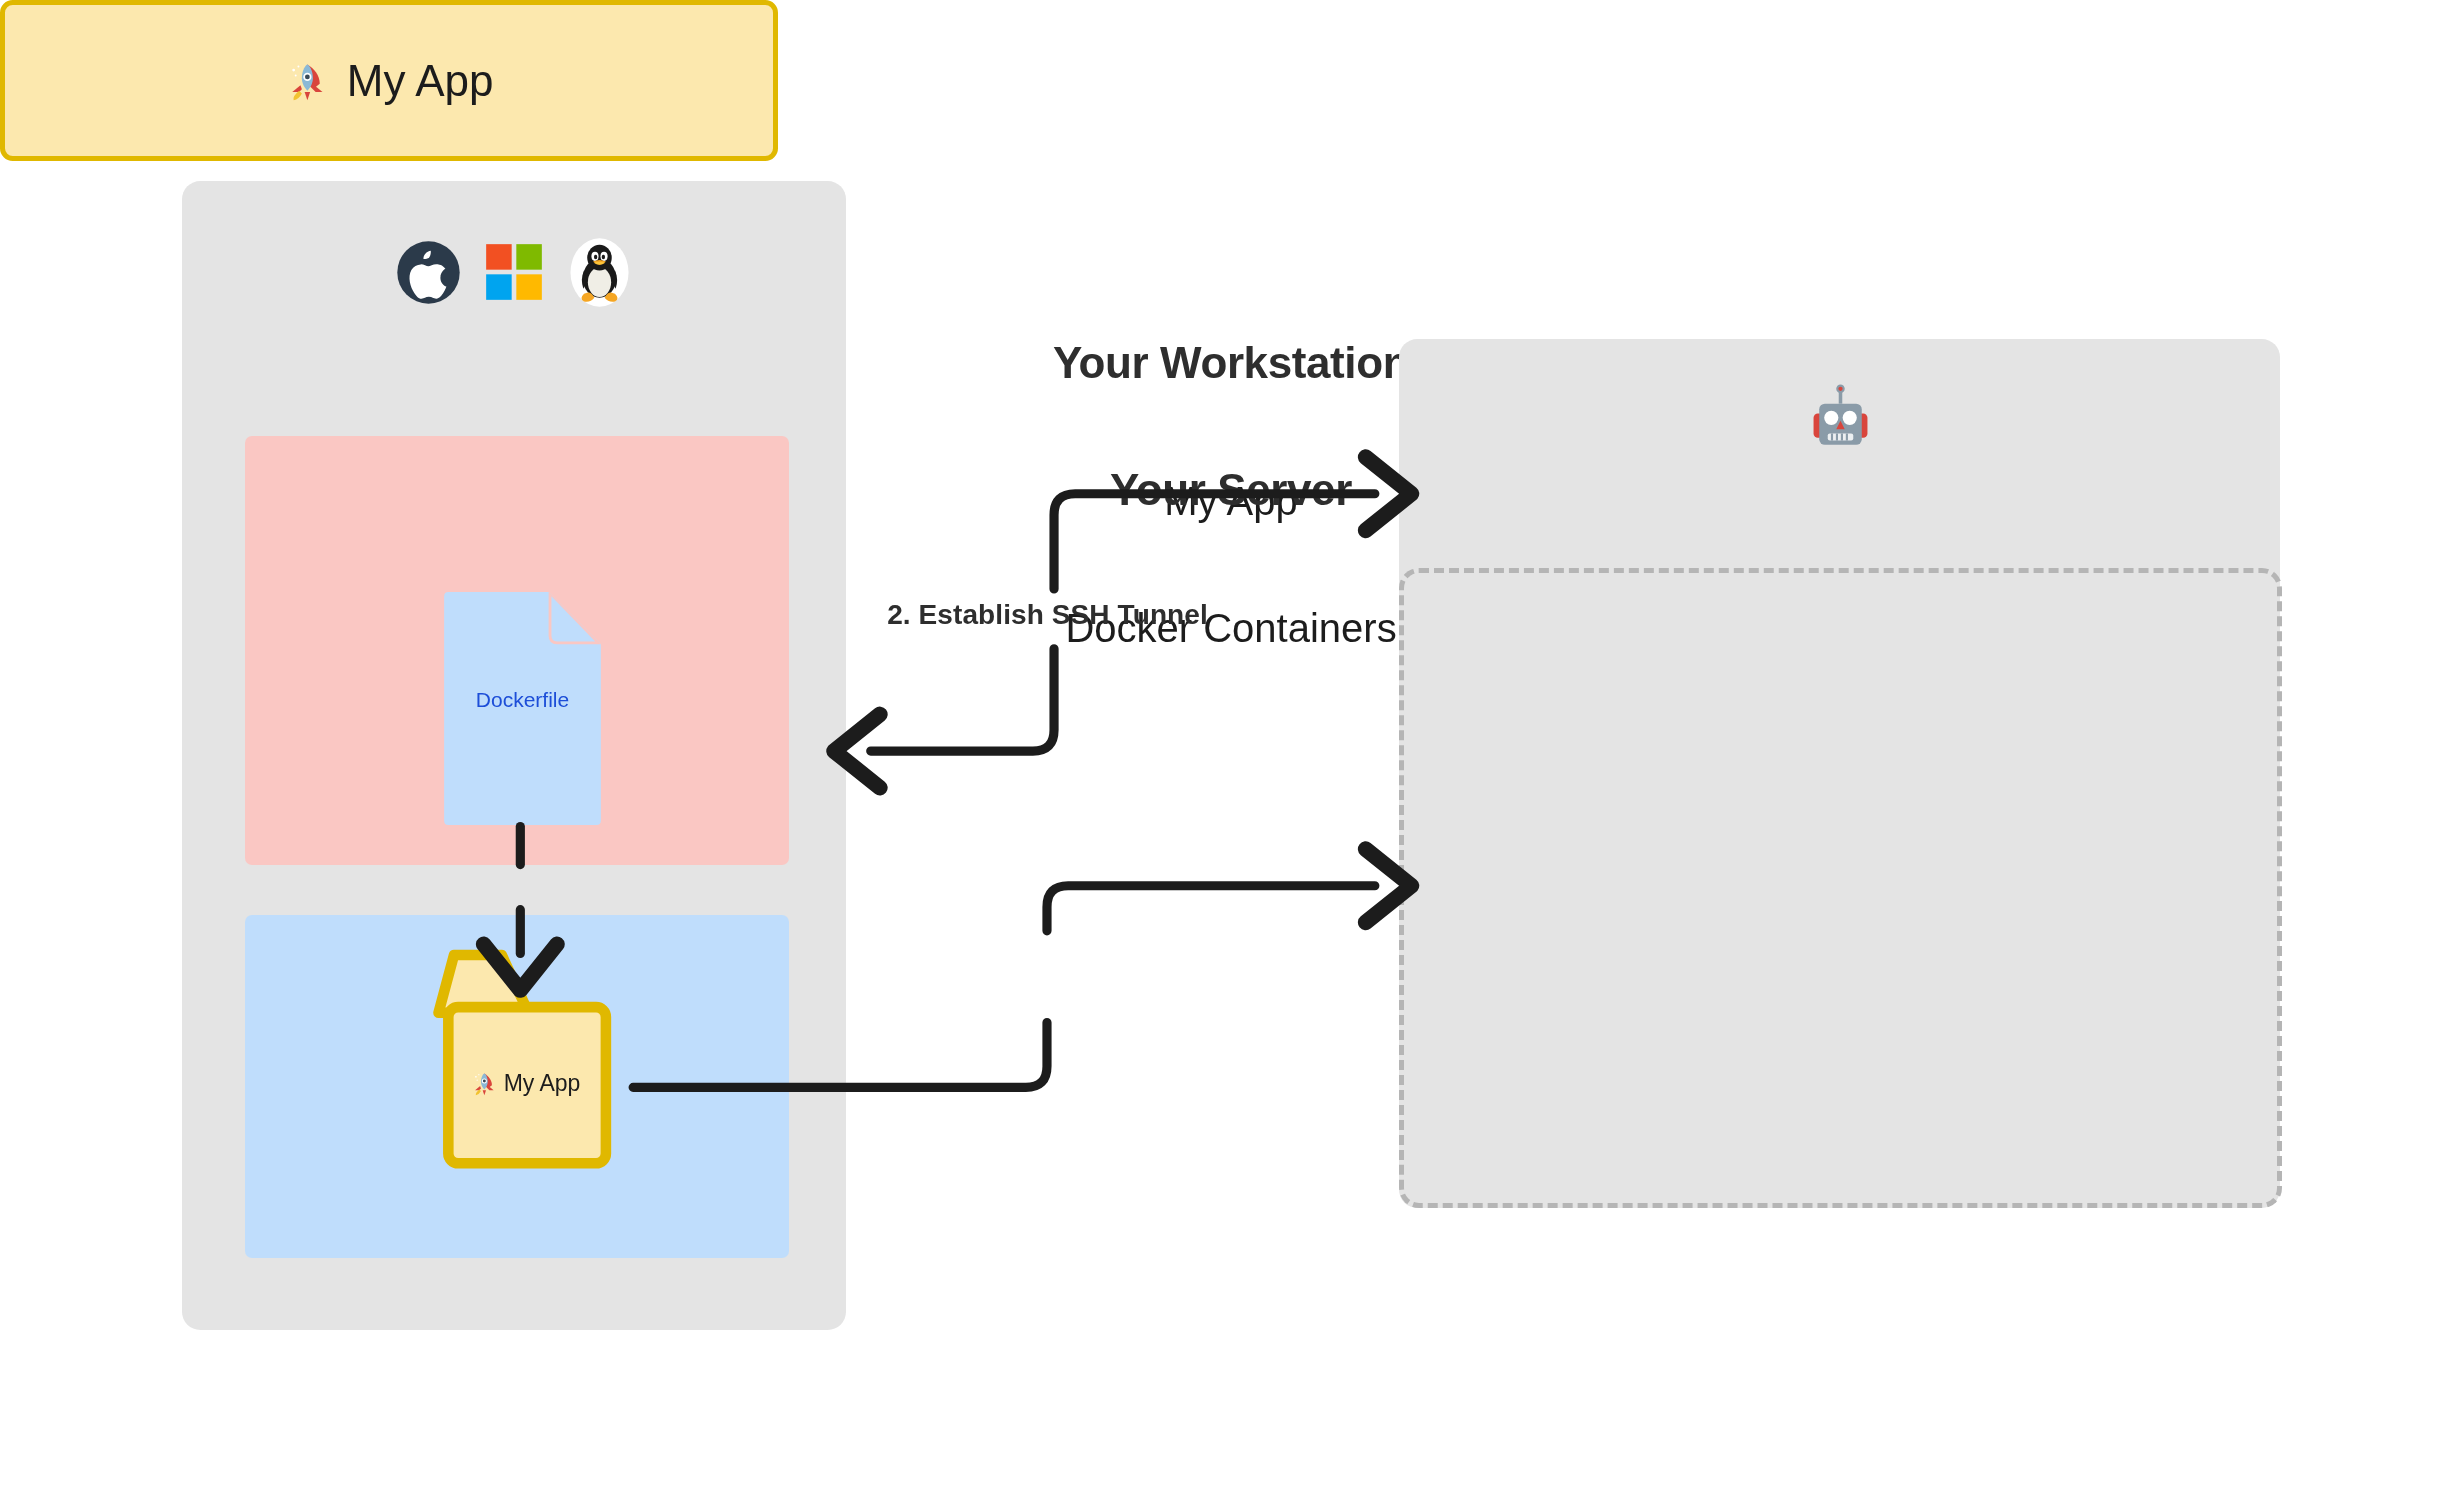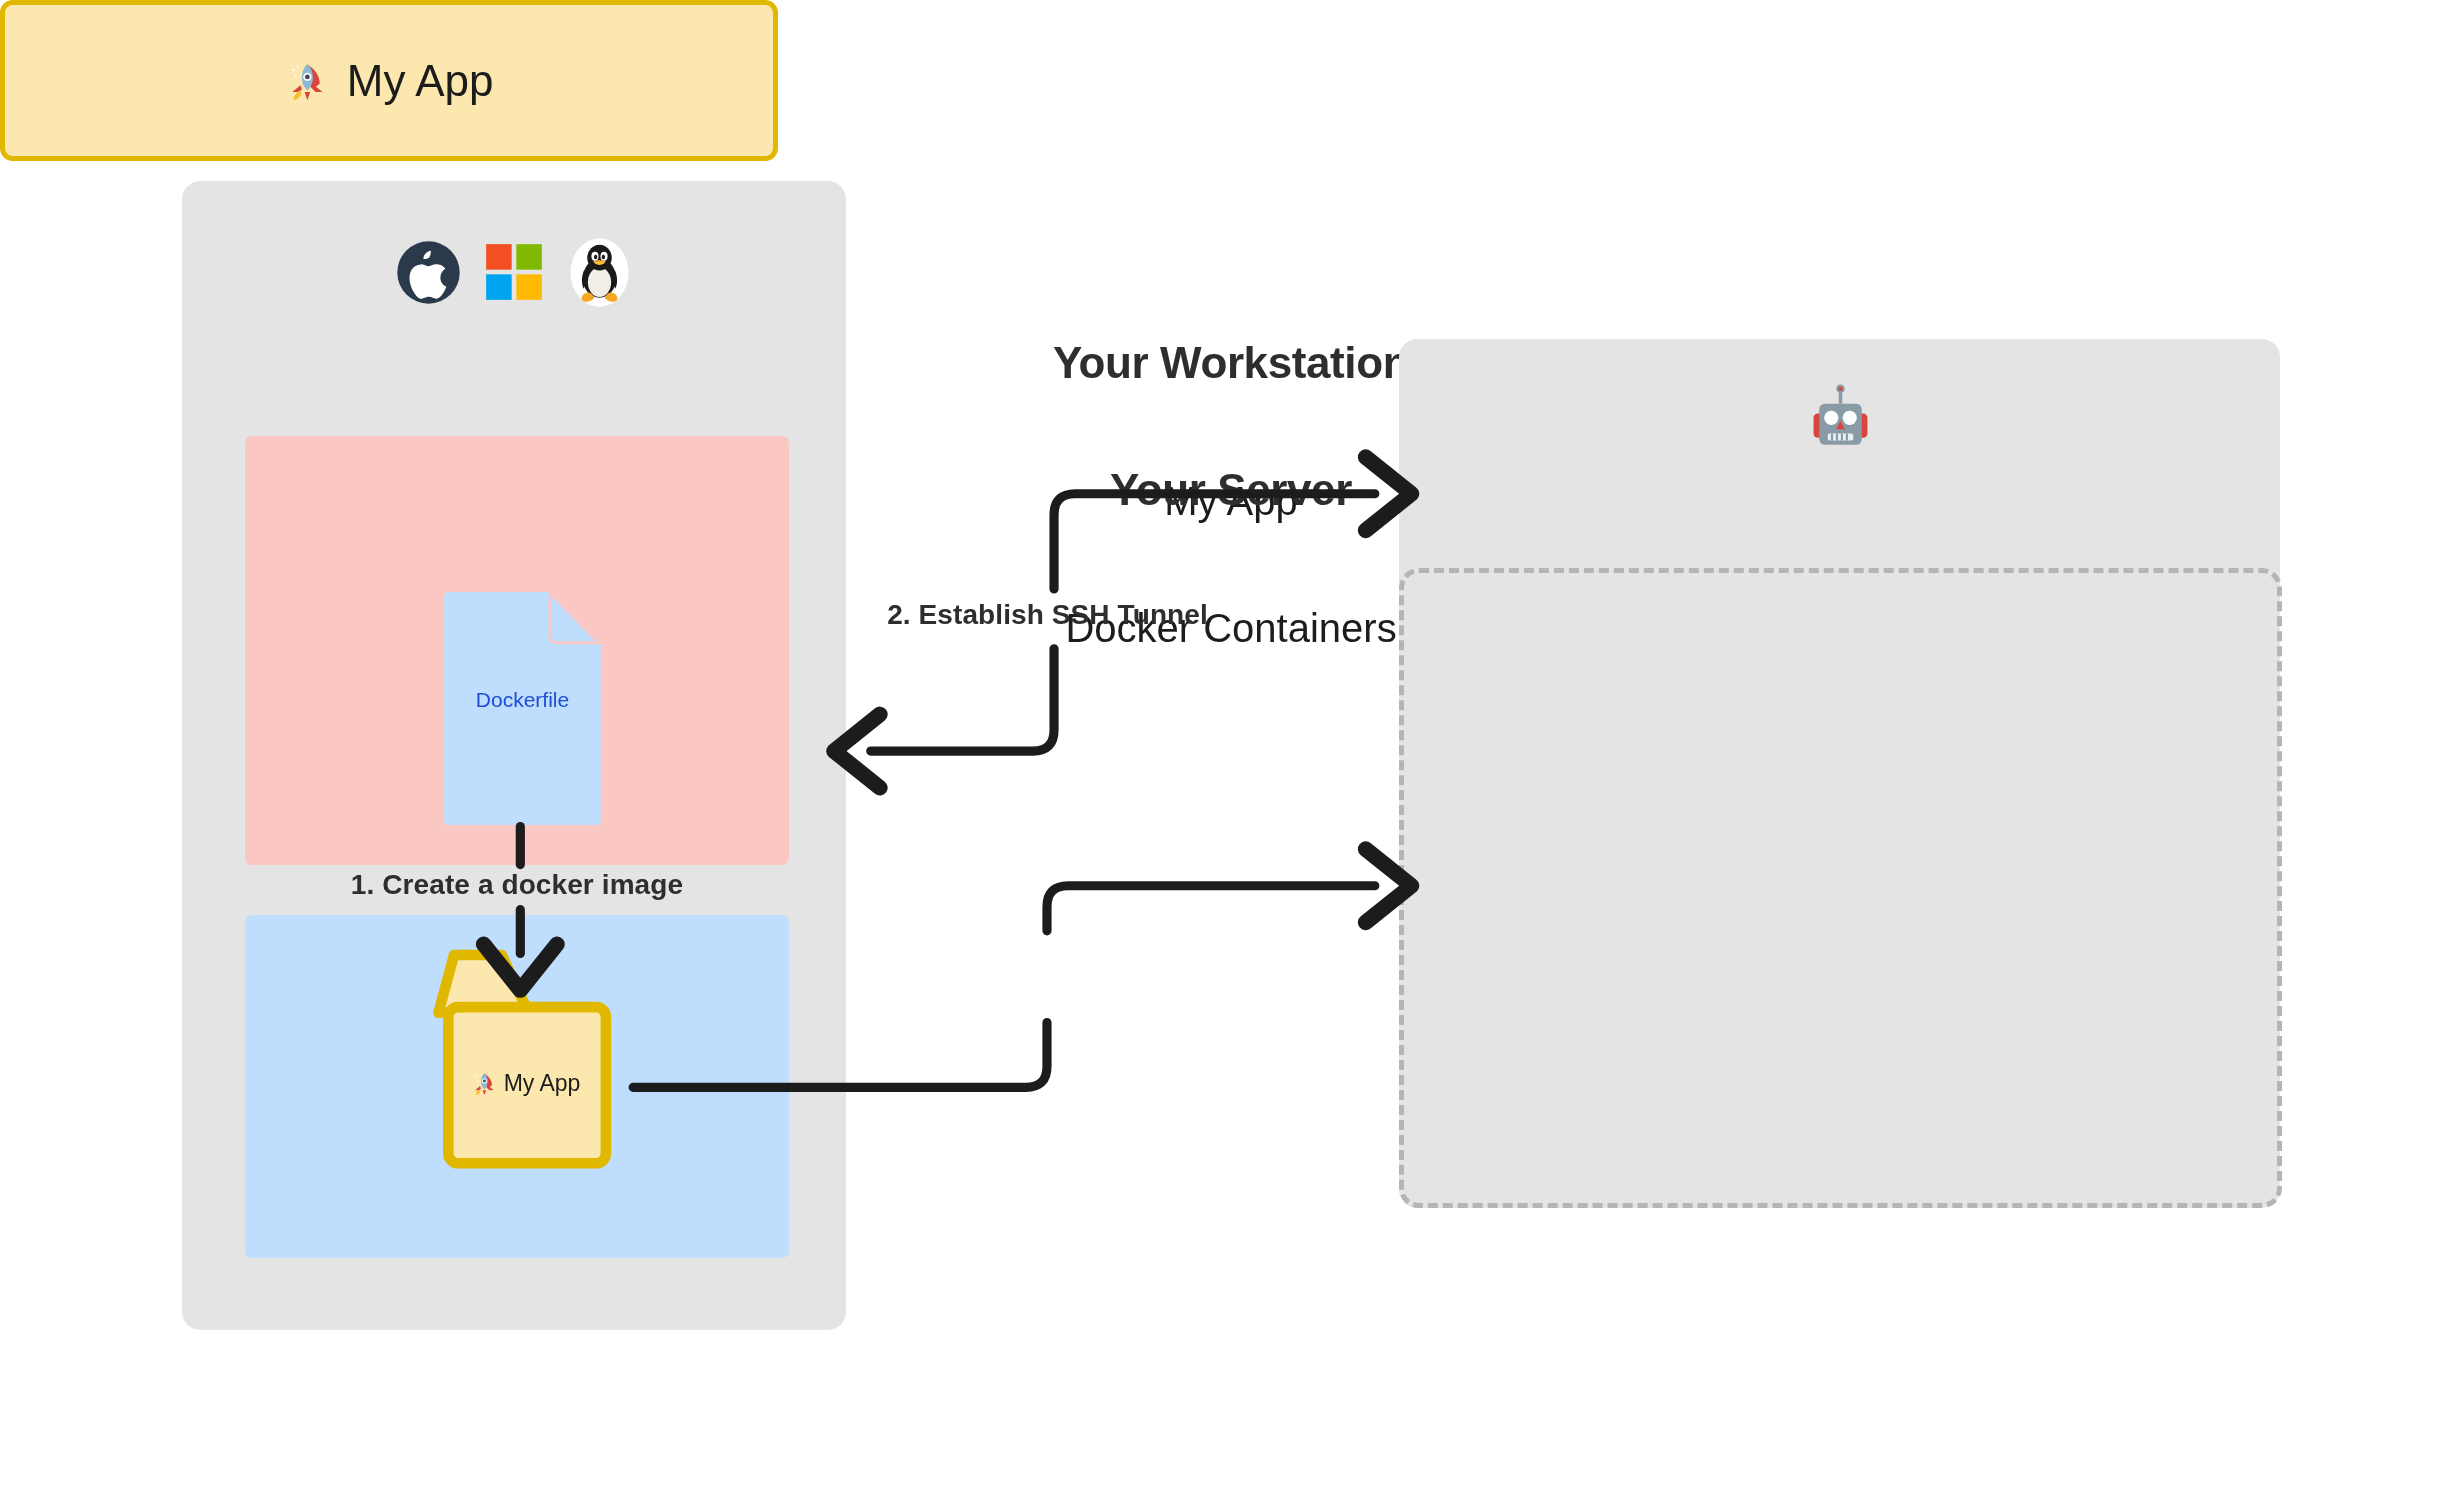--- a/index.html
+++ b/index.html
@@ -173,21 +173,20 @@
       <path d="M44 38 L56 48 L46 48 L42 44 Z" fill="#d9453c"></path>
       <path d="M30 48 L34 60 L38 48 Z" fill="#d9453c"></path>
       <path d="M22 46 Q12 54 14 60 Q22 58 26 50 Z" fill="#f2c230"></path>
       <circle cx="14" cy="16" r="2" fill="#ffffff"></circle>
       <circle cx="21" cy="11" r="1.4" fill="#ffffff"></circle>
       <circle cx="17" cy="24" r="1.4" fill="#ffffff"></circle>
     </svg>
     <span>My App</span>
   </div>
 
-  <div class="step-label" id="step1-label">1.  Create a docker image</div>
 
   <div class="panel" id="server-panel"></div>
 
   <svg id="robot-icon" viewBox="0 0 100 110">
     <line x1="50" y1="14" x2="50" y2="32" stroke="#8a9ba8" stroke-width="5"></line>
     <circle cx="50" cy="11" r="6" fill="#8a9ba8"></circle>
     <circle cx="50" cy="11" r="3" fill="#d9453c"></circle>
     <rect x="12" y="46" width="14" height="34" rx="6" fill="#d9453c"></rect>
     <rect x="74" y="46" width="14" height="34" rx="6" fill="#d9453c"></rect>
     <rect x="20" y="32" width="60" height="58" rx="8" fill="#8a9ba8"></rect>

